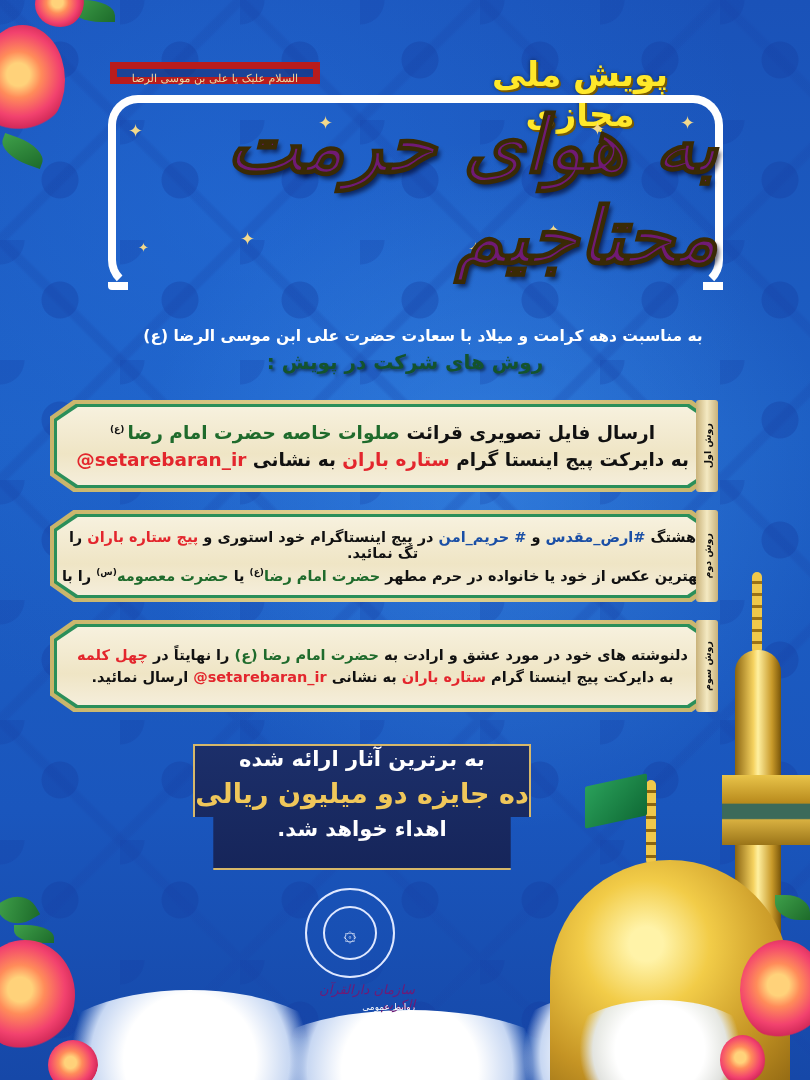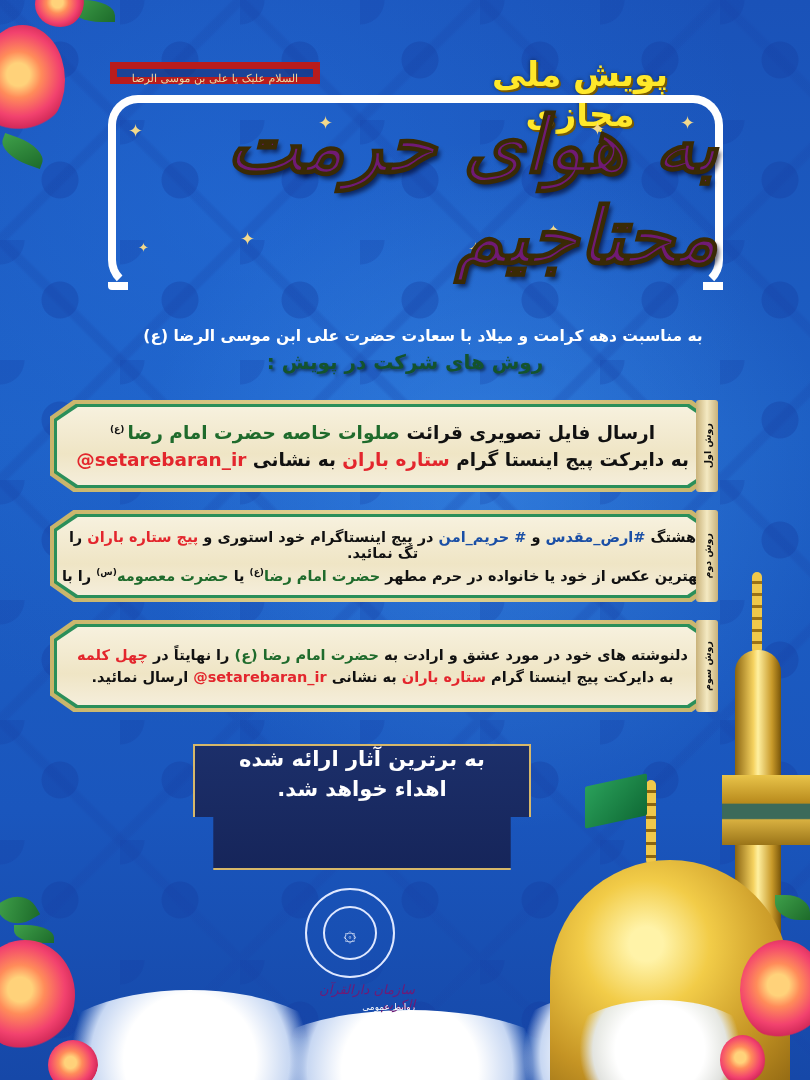--- a/index.html
+++ b/index.html
@@ -275,19 +275,20 @@
       </div>
     </div>
 </div>
 <div class="tab t3">
     <span>روش سوم</span>
   </div>
 
 <div class="prize"></div>
 <div class="prize-inner">
   <div class="prize-l1">به برترین آثار ارائه شده</div>
+  <div class="prize-l2">ده جایزه دو میلیون ریالی</div>
   <div class="prize-l3">اهداء خواهد شد.</div>
 </div>
 
 <div class="logo-ring"></div>
 <div class="logo-inner">۞</div>
 <div class="logo-name">سازمان دارالقرآن الکریم</div>
 <div class="logo-sub">روابط عمومی</div>
 
 </body></html>

